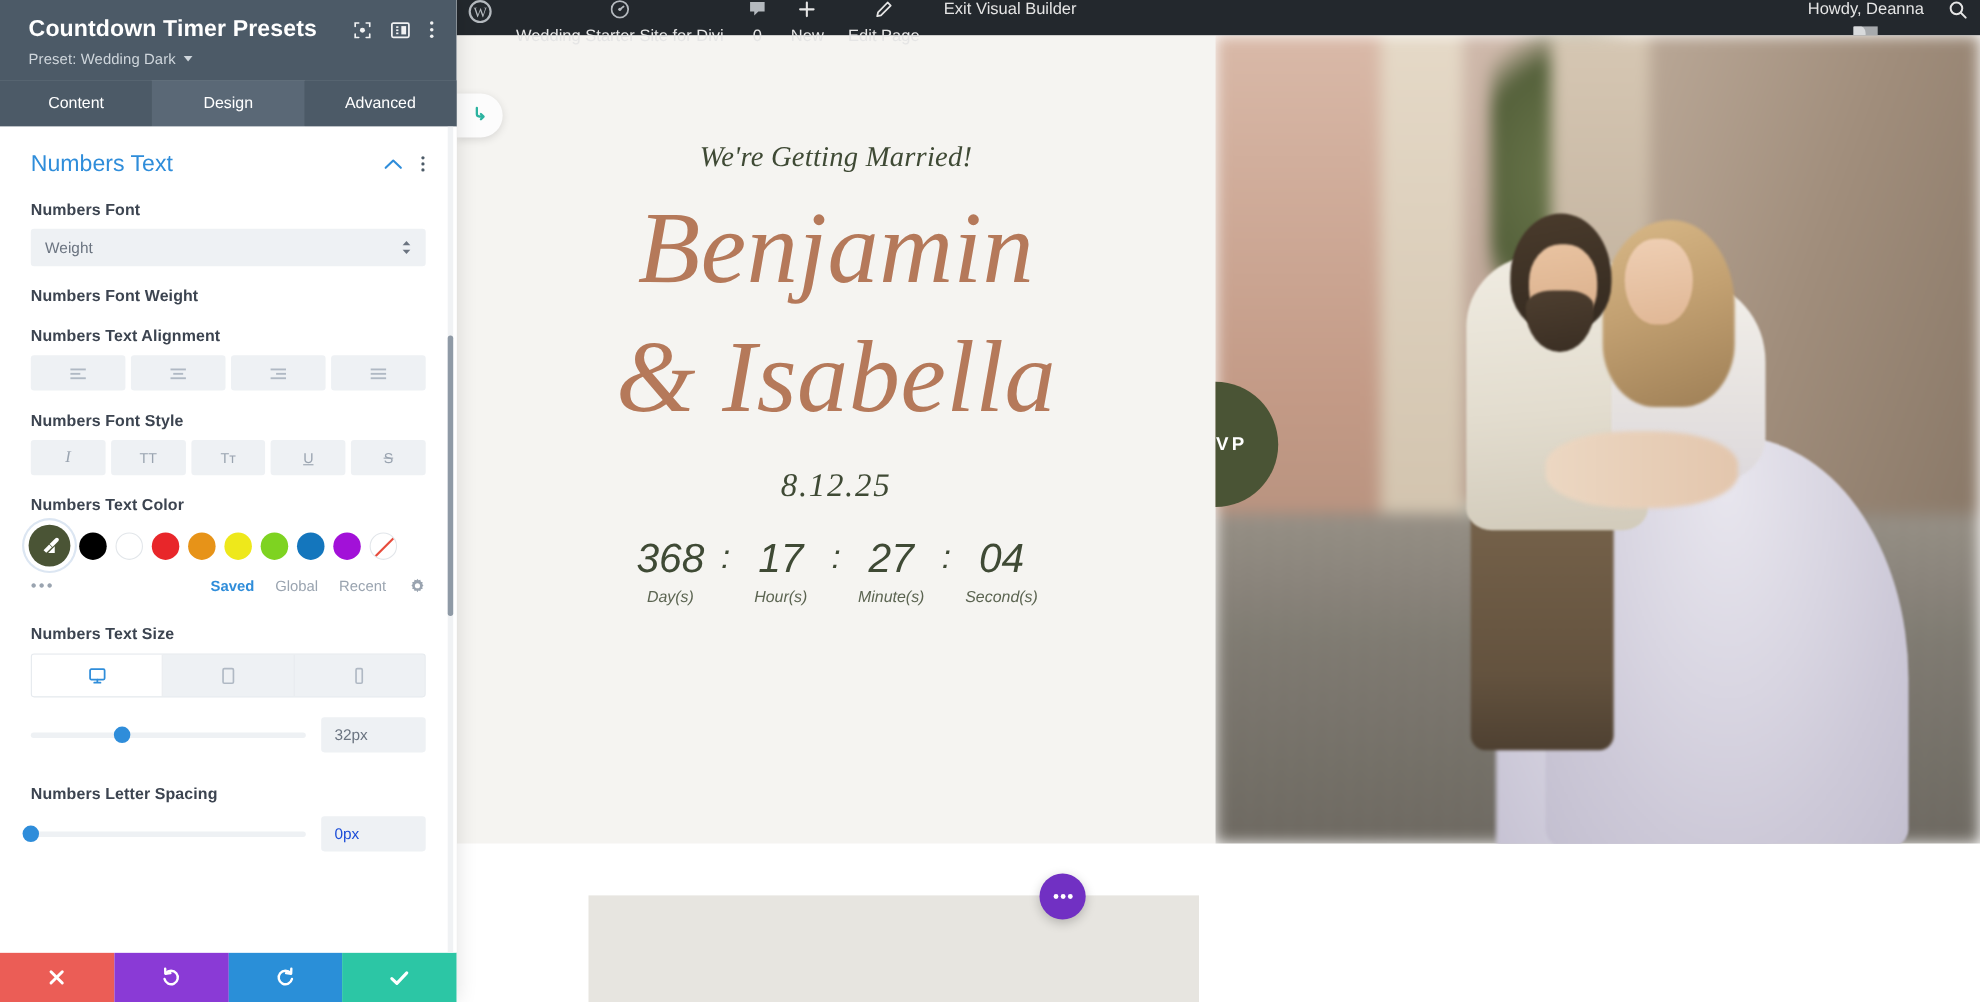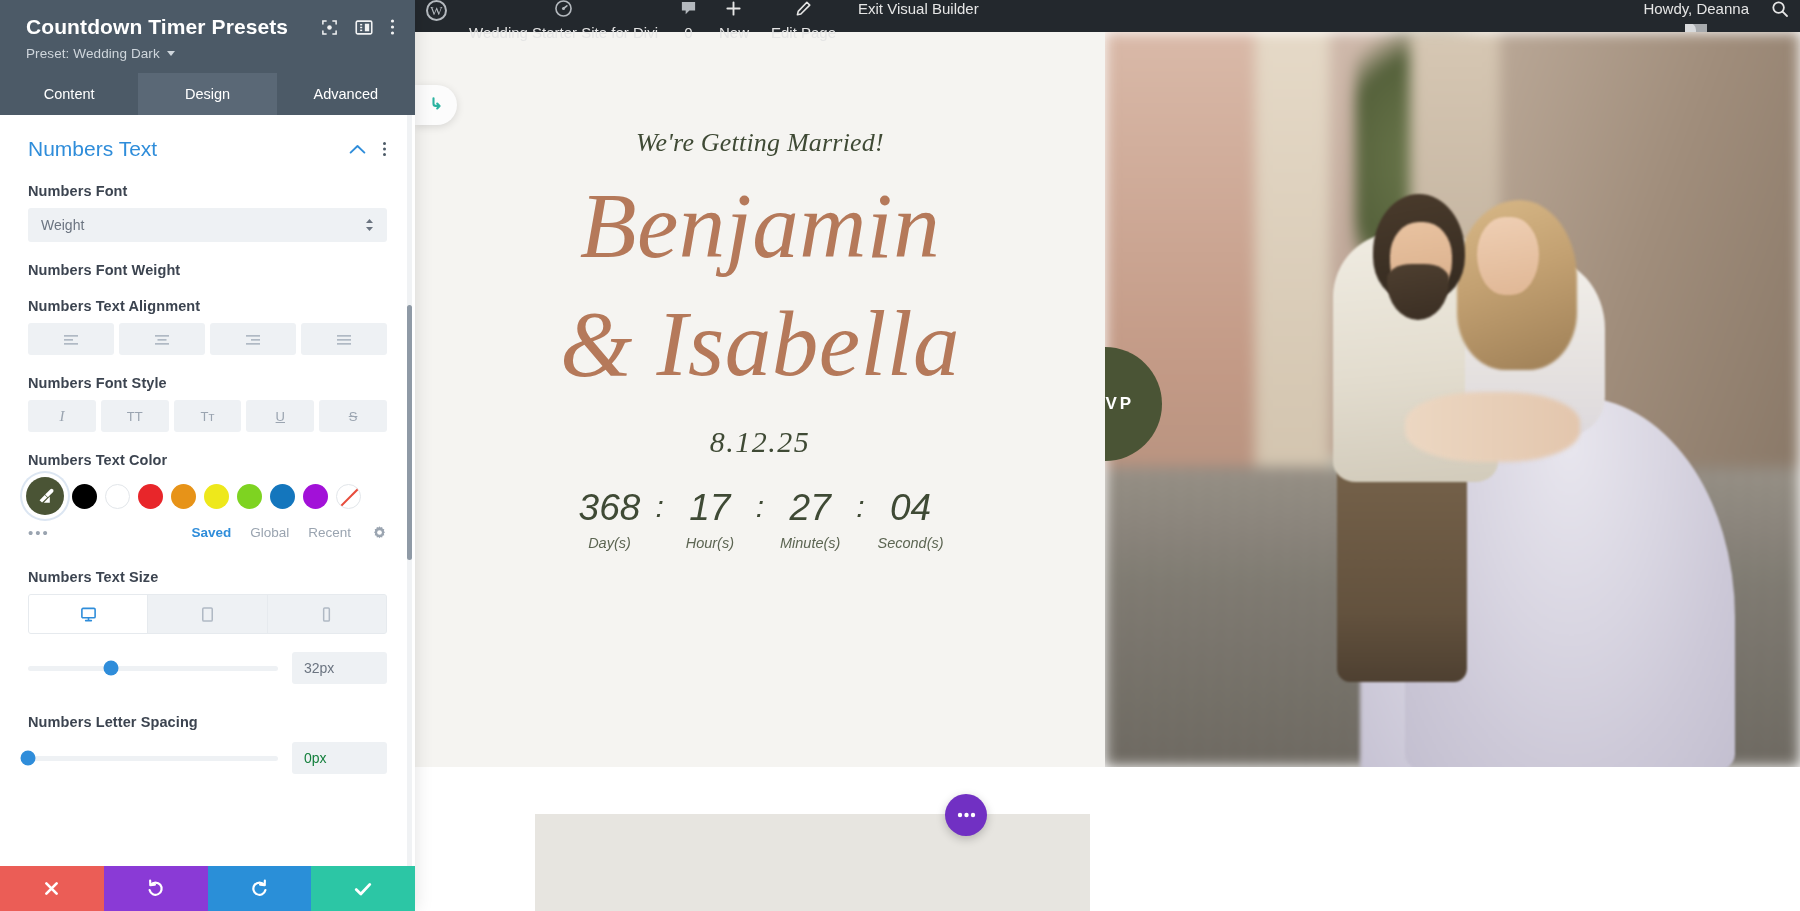--- a/index.html
+++ b/index.html
@@ -180,21 +180,21 @@
   }
   .slider-thumb {
     position: absolute; top: 50%; width: 15px; height: 15px; border-radius: 50%;
     background: #2f8dda; transform: translate(-50%,-50%); cursor: pointer;
   }
   .slider-val {
     width: 95px; height: 32px; background: #eef1f4; border-radius: 3px;
     display: flex; align-items: center; padding: 0 12px;
     font-size: 14px; color: #6b7480;
   }
-  .slider-val.muted { color: #15803d; }
+  .slider-val.muted { color: #1d4ed8; }
 
   
   #panel-scrollbar {
     position: absolute; right: 3px; top: 190px; width: 5px; height: 255px;
     background: #8f9aa6; border-radius: 3px; z-index: 5;
   }
   #panel-scrollbar-track {
     position: absolute; right: 3px; top: 0px; width: 5px; bottom: 0px;
     background: #f0f2f4; z-index: 4;
   }

